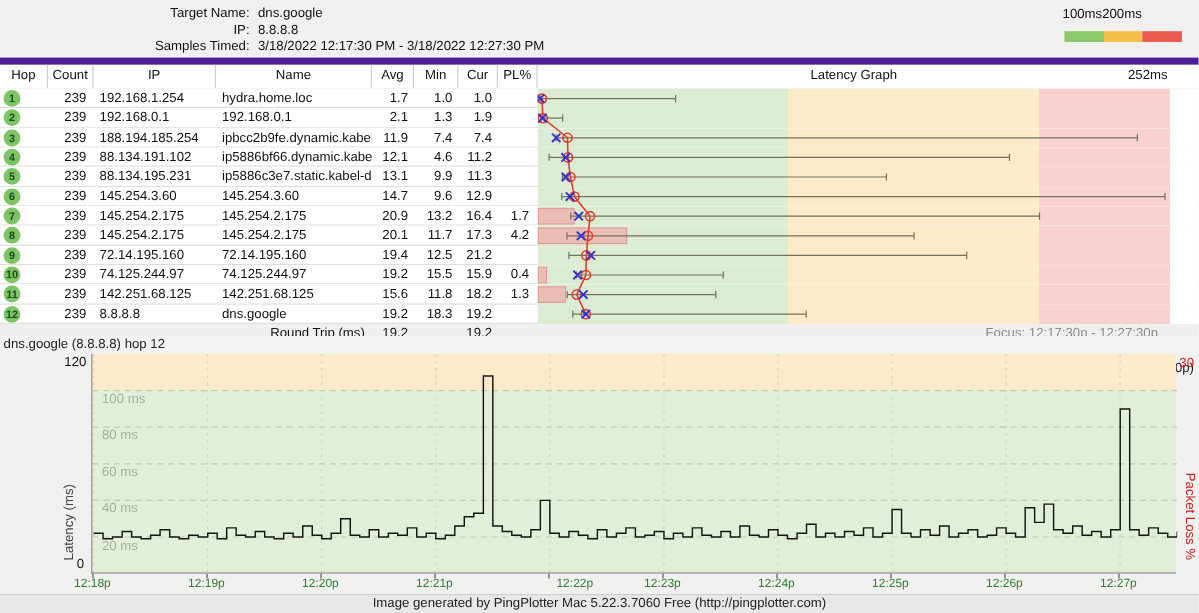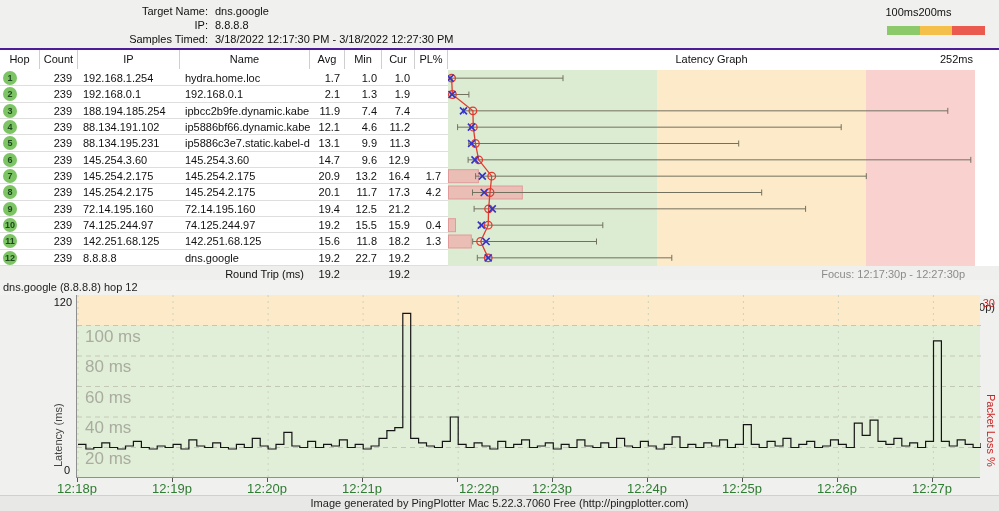--- a/index.html
+++ b/index.html
@@ -11,21 +11,21 @@
   .hdr-label{position:absolute;left:0;width:165px;text-align:right;color:#111;}
   .hdr-value{position:absolute;left:172px;color:#111;}
   #legend{position:absolute;right:14px;top:6px;width:98px;height:32px;}
   #legend-labels{position:absolute;top:0;left:-20px;width:140px;height:14px;}
   #legend-100{position:absolute;left:0;width:70px;text-align:center;}
   #legend-200{position:absolute;left:33px;width:70px;text-align:center;}
   #legend-bar{position:absolute;top:20px;left:0;width:98px;height:9px;display:flex;}
   #legend-bar span{flex:1;height:9px;}
   
   #tbl{position:absolute;left:0;top:48px;width:999px;height:232px;background:#fff;
-       border-top:2px solid #4c1d95;}
+       border-top:6px solid #4c1d95;}
   #thead{position:absolute;left:0;top:0;width:999px;height:20px;border-bottom:1px solid #b9b9b9;background:#fff;}
   .hc{position:absolute;top:0;height:19px;line-height:19px;text-align:center;border-right:1px solid #cfcfcf;box-sizing:border-box;}
   .c-hop{left:0;width:40px;}   .c-count{left:40px;width:38px;}
   .c-ip{left:78px;width:102px;}.c-name{left:180px;width:130px;}
   .c-avg{left:310px;width:35px;}.c-min{left:345px;width:37px;}
   .c-cur{left:382px;width:33px;}.c-pl{left:415px;width:33px;}
   .c-graph{left:448px;width:551px;}
   #hc-graph{border-right:none;text-align:left;}
   #hc-graph-label{position:absolute;left:0;width:527px;text-align:center;}
   #hc-graph-max{position:absolute;right:26px;}
@@ -50,31 +50,31 @@
   #focus{position:absolute;right:34px;line-height:16px;color:#8b8b89;}
   
   #tline{position:absolute;left:0;top:280px;width:999px;height:215px;}
   #tl-titlebar{position:absolute;left:0;top:0;width:999px;height:15px;background:#f2f2f0;line-height:15px;}
   #tl-title{position:absolute;left:3px;color:#222;}
   #tl-range{position:absolute;right:4px;color:#222;margin-top:20px;}
   #plot{position:absolute;left:76px;top:15px;width:904px;height:183px;
         background:linear-gradient(180deg,#fdeac9 0 30px,#e2efd8 30px);
         border-left:1px solid #8f8f8f;border-bottom:1px solid #8f8f8f;box-sizing:border-box;}
   #tl-svg{position:absolute;left:0;top:0;width:904px;height:183px;}
-  .gl-label{position:absolute;left:8px;color:#a9ac9f;font-size:17px;}
+  .gl-label{position:absolute;left:8px;color:#a9ac9f;font-size:11px;}
   #y-max{position:absolute;left:30px;top:16px;width:42px;text-align:right;}
   #y-min{position:absolute;left:38px;top:184px;width:32px;text-align:right;}
   #y-axis-label{position:absolute;left:52px;top:85px;height:140px;width:14px;
      writing-mode:vertical-rl;transform:rotate(180deg);color:#444;font-size:11px;text-align:center;}
   #pl-max{position:absolute;right:4px;top:17px;color:#cc2222;}
   #pl-axis-label{position:absolute;left:983px;top:75px;height:150px;width:14px;
      writing-mode:vertical-rl;color:#cc2222;font-size:11px;text-align:center;}
   #xaxis{position:absolute;left:0;top:198px;width:999px;height:17px;}
   .xtick{position:absolute;top:0;width:1px;height:4px;background:#555;}
-  .xlabel{position:absolute;top:3px;width:46px;margin-left:-23px;text-align:center;color:#2e7d32;font-size:13px;}
+  .xlabel{position:absolute;top:3px;width:46px;margin-left:-23px;text-align:center;color:#2e7d32;font-size:10px;}
   
   #footer{position:absolute;left:0;top:495px;width:999px;height:16px;background:#e8e8e6;
           border-top:1px solid #d0d0ce;line-height:15px;text-align:center;color:#222;box-sizing:border-box;}
 </style>
 </head>
 <body>
 
 <div id="app">
 
   <div id="hdr">
@@ -240,21 +240,21 @@
           <div class="cell c-cur num">18.2</div>
           <div class="cell c-pl plnum">1.3</div>
         </div>
         <div class="trow" style="height: 16.3333px;">
           <div class="gcell"></div>
           <div class="hop-badge">12</div>
           <div class="cell c-count cnt">239</div>
           <div class="cell c-ip txt">8.8.8.8</div>
           <div class="cell c-name txt">dns.google</div>
           <div class="cell c-avg num">19.2</div>
-          <div class="cell c-min num">22.7</div>
+          <div class="cell c-min num">18.3</div>
           <div class="cell c-cur num">19.2</div>
           <div class="cell c-pl plnum"></div>
         </div>
       </div>
     <svg id="graph-overlay" viewBox="0 0 551 196">
         <rect x="0.5" y="99.7" width="29.9" height="13" fill="rgba(243,160,160,0.6)" stroke="#e09a9a" stroke-width="1"></rect>
         <rect x="0.5" y="116.0" width="73.8" height="13" fill="rgba(243,160,160,0.6)" stroke="#e09a9a" stroke-width="1"></rect>
         <rect x="0.5" y="148.7" width="7.0" height="13" fill="rgba(243,160,160,0.6)" stroke="#e09a9a" stroke-width="1"></rect>
         <rect x="0.5" y="165.0" width="22.8" height="13" fill="rgba(243,160,160,0.6)" stroke="#e09a9a" stroke-width="1"></rect>
         <line x1="2.1" y1="8.166666666666666" x2="115.0" y2="8.166666666666666" stroke="#72715f" stroke-width="1"></line>

